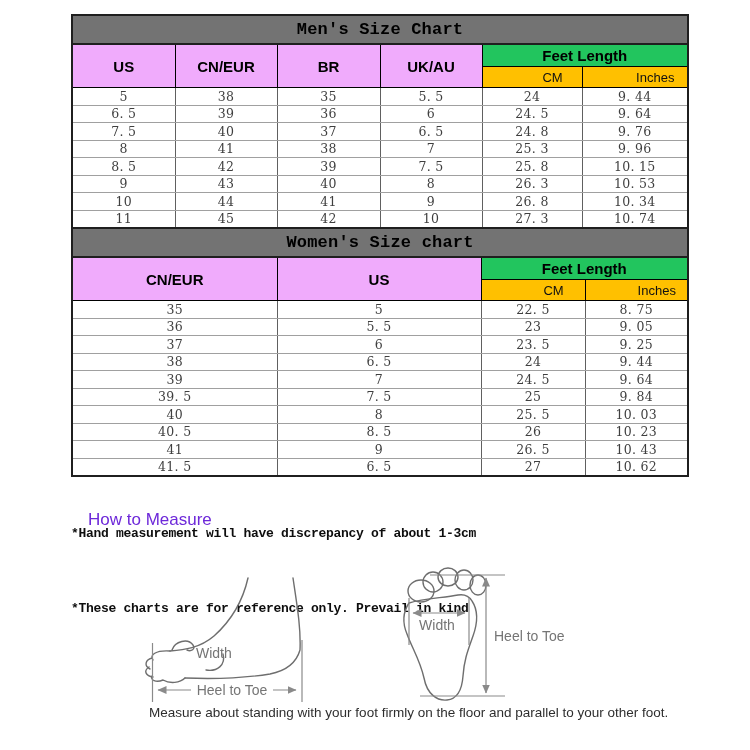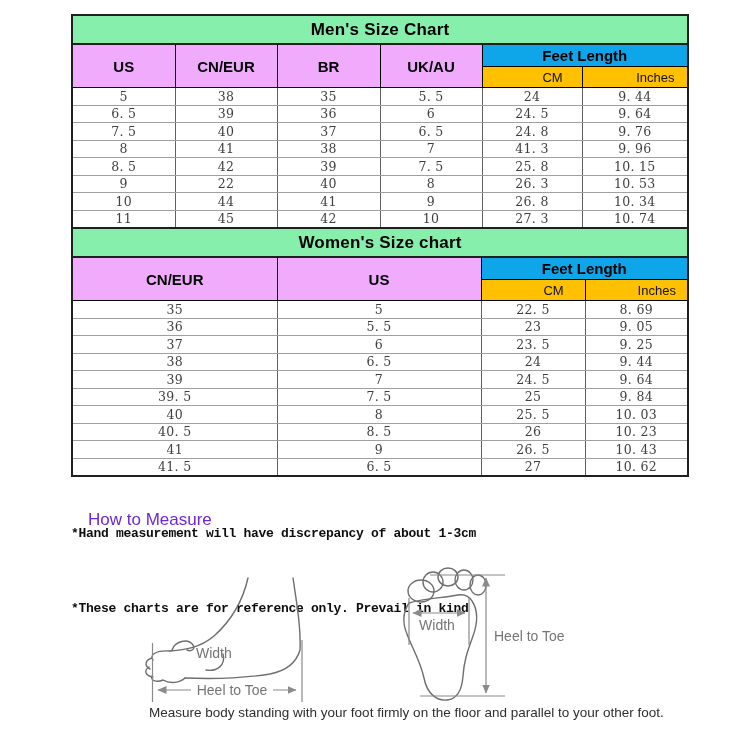--- a/index.html
+++ b/index.html
@@ -5,26 +5,26 @@
   html,body{margin:0;padding:0;}
   body{width:750px;height:750px;background:#ffffff;position:relative;
        font-family:"Liberation Sans", sans-serif;overflow:hidden;}
   .page{position:absolute;inset:0;}
 
   table.size-table{position:absolute;left:71px;width:616px;border-collapse:collapse;
        table-layout:fixed;border:2px solid #1f1f1f;background:#fff;}
   table.mens{top:14px;}
   table.womens{top:227px;}
 
-  th.title{background:#86efac;color:#000;font-weight:bold;font-size:17px;
+  th.title{background:#737373;color:#000;font-weight:bold;font-size:17px;
        height:25px;text-align:center;border:1px solid #1f1f1f;border-bottom:2px solid #1f1f1f;
-       letter-spacing:.2px;}
+       letter-spacing:.2px;font-family:Liberation Mono, monospace;}
   th.colhead{background:#f0abfc;color:#000;font-weight:bold;font-size:15px;
        border:1px solid #000;text-align:center;}
-  th.feet{background:#0ea5e9;color:#000;font-weight:bold;font-size:15px;height:19px;
+  th.feet{background:#22c55e;color:#000;font-weight:bold;font-size:15px;height:19px;
        border:1px solid #000;text-align:center;}
   th.sub{background:#FFC000;color:#111;font-weight:normal;font-size:13px;height:18px;
        border:1px solid #000;text-align:center;padding-left:42px;}
 
   tbody td{height:16.5px;padding:0;text-align:center;vertical-align:middle;
        font-family:"DejaVu Serif", serif;font-size:12.5px;color:#3f3f3f;
        border-top:1px solid #a0a0a0;border-bottom:1px solid #a0a0a0;
        border-left:1px solid #606060;border-right:1px solid #606060;
        letter-spacing:.3px;white-space:pre;}
 
@@ -94,34 +94,34 @@
           <td>37</td>
           <td>6. 5</td>
           <td>24. 8</td>
           <td>9. 76</td>
         </tr>
         <tr>
           <td>8</td>
           <td>41</td>
           <td>38</td>
           <td>7</td>
-          <td>41. 3</td>
+          <td>25. 3</td>
           <td>9. 96</td>
         </tr>
         <tr>
           <td>8. 5</td>
           <td>42</td>
           <td>39</td>
           <td>7. 5</td>
           <td>25. 8</td>
           <td>10. 15</td>
         </tr>
         <tr>
           <td>9</td>
-          <td>22</td>
+          <td>43</td>
           <td>40</td>
           <td>8</td>
           <td>26. 3</td>
           <td>10. 53</td>
         </tr>
         <tr>
           <td>10</td>
           <td>44</td>
           <td>41</td>
           <td>9</td>
@@ -158,21 +158,21 @@
       <tr>
         <th class="sub">CM</th>
         <th class="sub">Inches</th>
       </tr>
     </thead>
     <tbody>
         <tr>
           <td>35</td>
           <td>5</td>
           <td>22. 5</td>
-          <td>8. 69</td>
+          <td>8. 75</td>
         </tr>
         <tr>
           <td>36</td>
           <td>5. 5</td>
           <td>23</td>
           <td>9. 05</td>
         </tr>
         <tr>
           <td>37</td>
           <td>6</td>
@@ -266,14 +266,14 @@
       <line class="measure" x1="413" y1="613" x2="465" y2="613" marker-start="url(#ah)" marker-end="url(#ah)"></line>
       <text class="mlabel" x="437" y="630" text-anchor="middle">Width</text>
 
       <line class="measure" x1="430" y1="575" x2="505" y2="575"></line>
       <line class="measure" x1="420" y1="696" x2="505" y2="696"></line>
       <line class="measure" x1="486" y1="578" x2="486" y2="693" marker-start="url(#ah)" marker-end="url(#ah)"></line>
       <text class="mlabel" x="494" y="641">Heel to Toe</text>
     </g>
   </svg>
 
-  <div class="caption">Measure body standing with your foot firmly on the floor and parallel to your other foot.</div>
+  <div class="caption">Measure about standing with your foot firmly on the floor and parallel to your other foot.</div>
 </div>
 
 </body></html>

